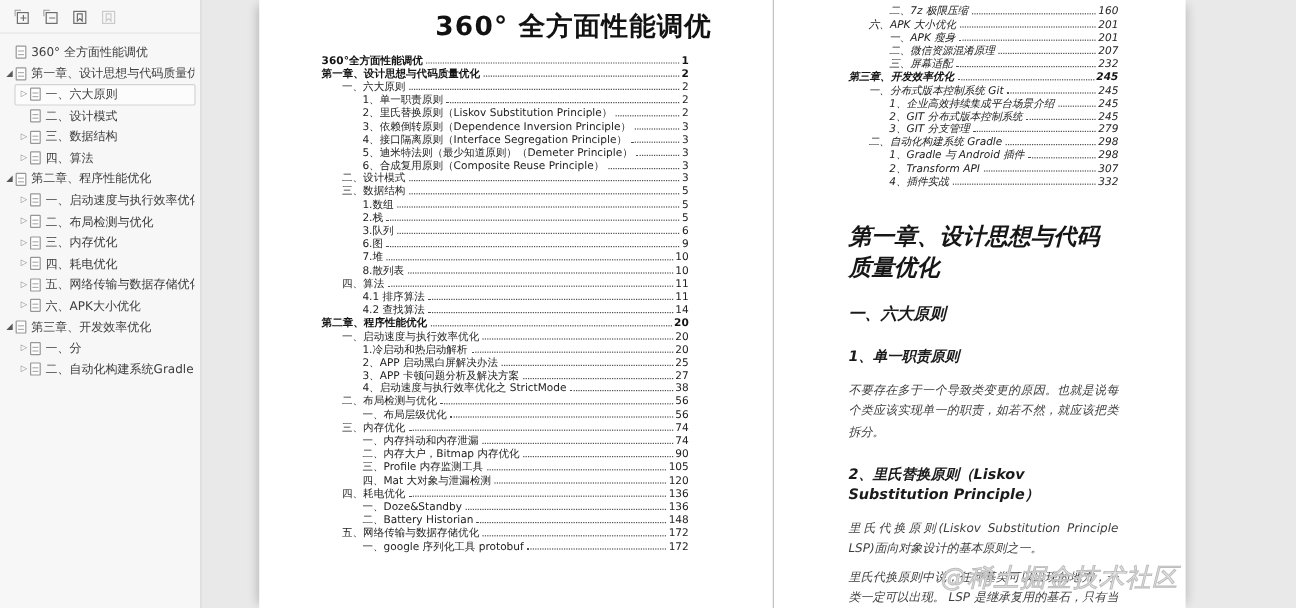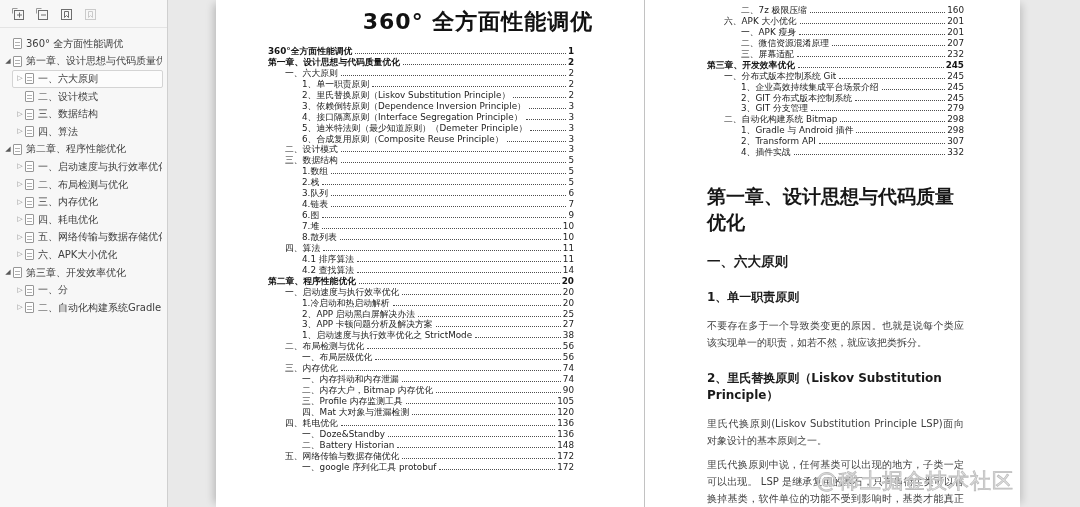--- a/index.html
+++ b/index.html
@@ -55,21 +55,21 @@
   }
   .doc-ico i{position:absolute;left:1px;right:1px;height:1px;background:#b0b0b0;}
   .doc-ico i:nth-child(1){top:3px;}
   .doc-ico i:nth-child(2){top:6px;}
   .tree-label{overflow:hidden;}
 
   
   .viewer{flex:1;display:flex;background:#e9e9e9;padding-left:48px;}
   .page{background:#ffffff;height:507px;box-sizing:border-box;flex:none;position:relative;}
   .page1{width:428px;box-shadow:-6px 0 8px -4px rgba(0,0,0,.22);}
-  .page2{width:376px;border-left:1px solid #c2c2c2;box-shadow:6px 0 8px -4px rgba(0,0,0,.18);}
+  .page2{width:344px;border-left:1px solid #c2c2c2;box-shadow:6px 0 8px -4px rgba(0,0,0,.18);font-style:italic;}
 
   .doc-title{
     font-size:22px;font-weight:bold;color:#121212;letter-spacing:1px;
     text-align:center;padding-left:96px;margin:7px 0 9px 0;
   }
 
   
   .toc{font-size:8.8px;color:#222222;}
   .page1 .toc{padding:0 70px 0 52px;}
   .page2 .toc{padding:5px 56px 0 62px;}
@@ -331,25 +331,20 @@
             <span class="toc-text">2.栈</span>
             <span class="toc-dots"></span>
             <span class="toc-page">5</span>
           </div>
           <div class="toc-row lvl2">
             <span class="toc-text">3.队列</span>
             <span class="toc-dots"></span>
             <span class="toc-page">6</span>
           </div>
           <div class="toc-row lvl2">
-            <span class="toc-text">4.链表</span>
-            <span class="toc-dots"></span>
-            <span class="toc-page">7</span>
-          </div>
-          <div class="toc-row lvl2">
             <span class="toc-text">6.图</span>
             <span class="toc-dots"></span>
             <span class="toc-page">9</span>
           </div>
           <div class="toc-row lvl2">
             <span class="toc-text">7.堆</span>
             <span class="toc-dots"></span>
             <span class="toc-page">10</span>
           </div>
           <div class="toc-row lvl2">
@@ -391,21 +386,21 @@
             <span class="toc-text">2、APP 启动黑白屏解决办法</span>
             <span class="toc-dots"></span>
             <span class="toc-page">25</span>
           </div>
           <div class="toc-row lvl2">
             <span class="toc-text">3、APP 卡顿问题分析及解决方案</span>
             <span class="toc-dots"></span>
             <span class="toc-page">27</span>
           </div>
           <div class="toc-row lvl2">
-            <span class="toc-text">1、启动速度与执行效率优化之 StrictMode</span>
+            <span class="toc-text">4、启动速度与执行效率优化之 StrictMode</span>
             <span class="toc-dots"></span>
             <span class="toc-page">38</span>
           </div>
           <div class="toc-row lvl1">
             <span class="toc-text">二、布局检测与优化</span>
             <span class="toc-dots"></span>
             <span class="toc-page">56</span>
           </div>
           <div class="toc-row lvl2">
             <span class="toc-text">一、布局层级优化</span>
@@ -511,21 +506,21 @@
             <span class="toc-text">2、GIT 分布式版本控制系统</span>
             <span class="toc-dots"></span>
             <span class="toc-page">245</span>
           </div>
           <div class="toc-row lvl2">
             <span class="toc-text">3、GIT 分支管理</span>
             <span class="toc-dots"></span>
             <span class="toc-page">279</span>
           </div>
           <div class="toc-row lvl1">
-            <span class="toc-text">二、自动化构建系统 Bitmap</span>
+            <span class="toc-text">二、自动化构建系统 Gradle</span>
             <span class="toc-dots"></span>
             <span class="toc-page">298</span>
           </div>
           <div class="toc-row lvl2">
             <span class="toc-text">1、Gradle 与 Android 插件</span>
             <span class="toc-dots"></span>
             <span class="toc-page">298</span>
           </div>
           <div class="toc-row lvl2">
             <span class="toc-text">2、Transform API</span>

